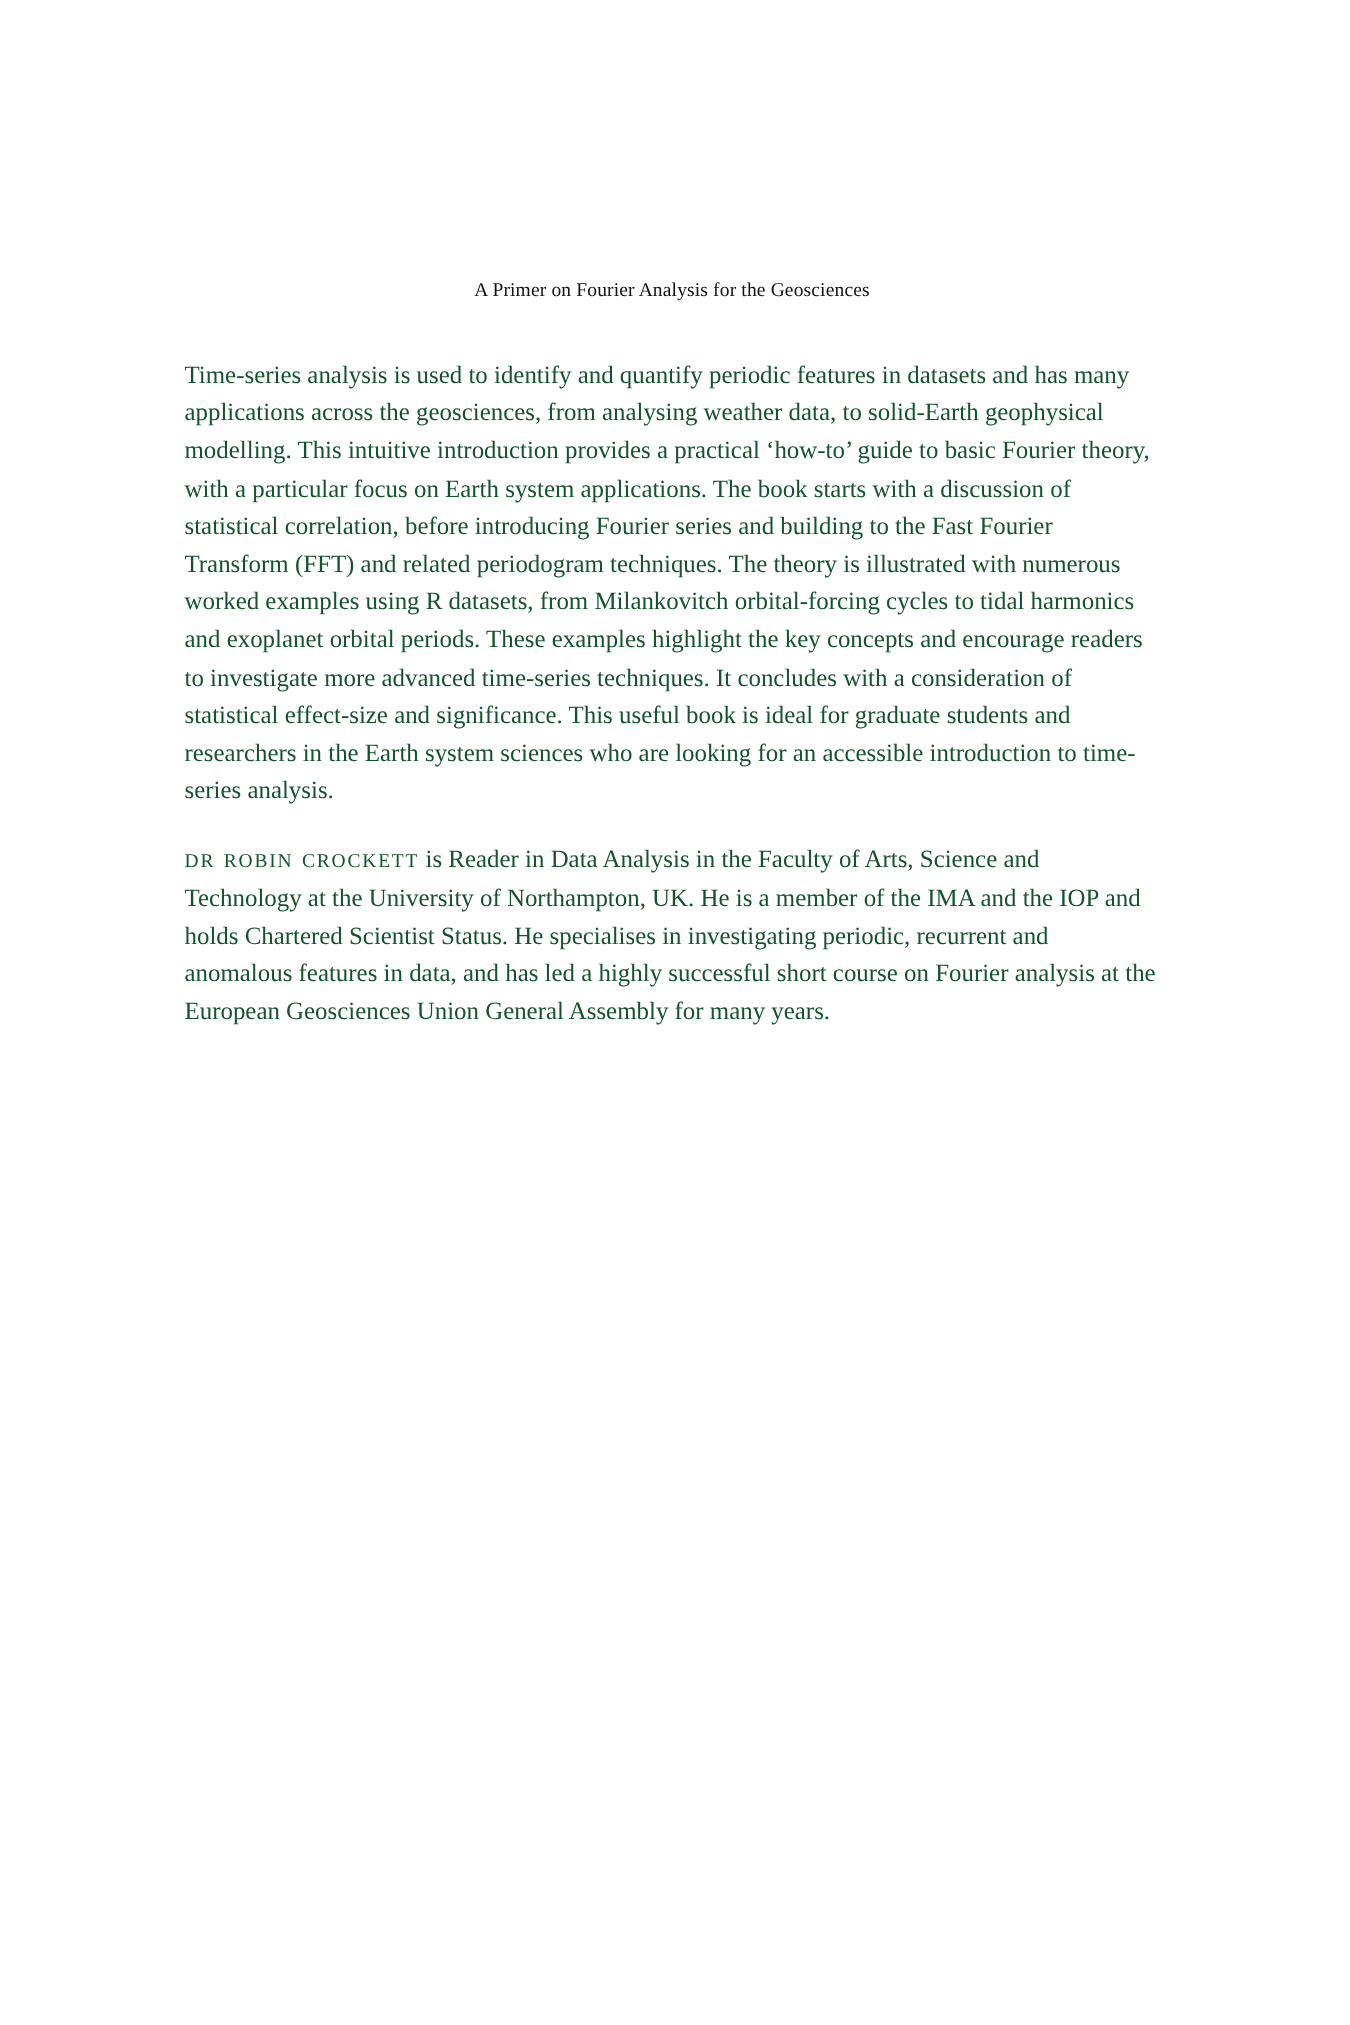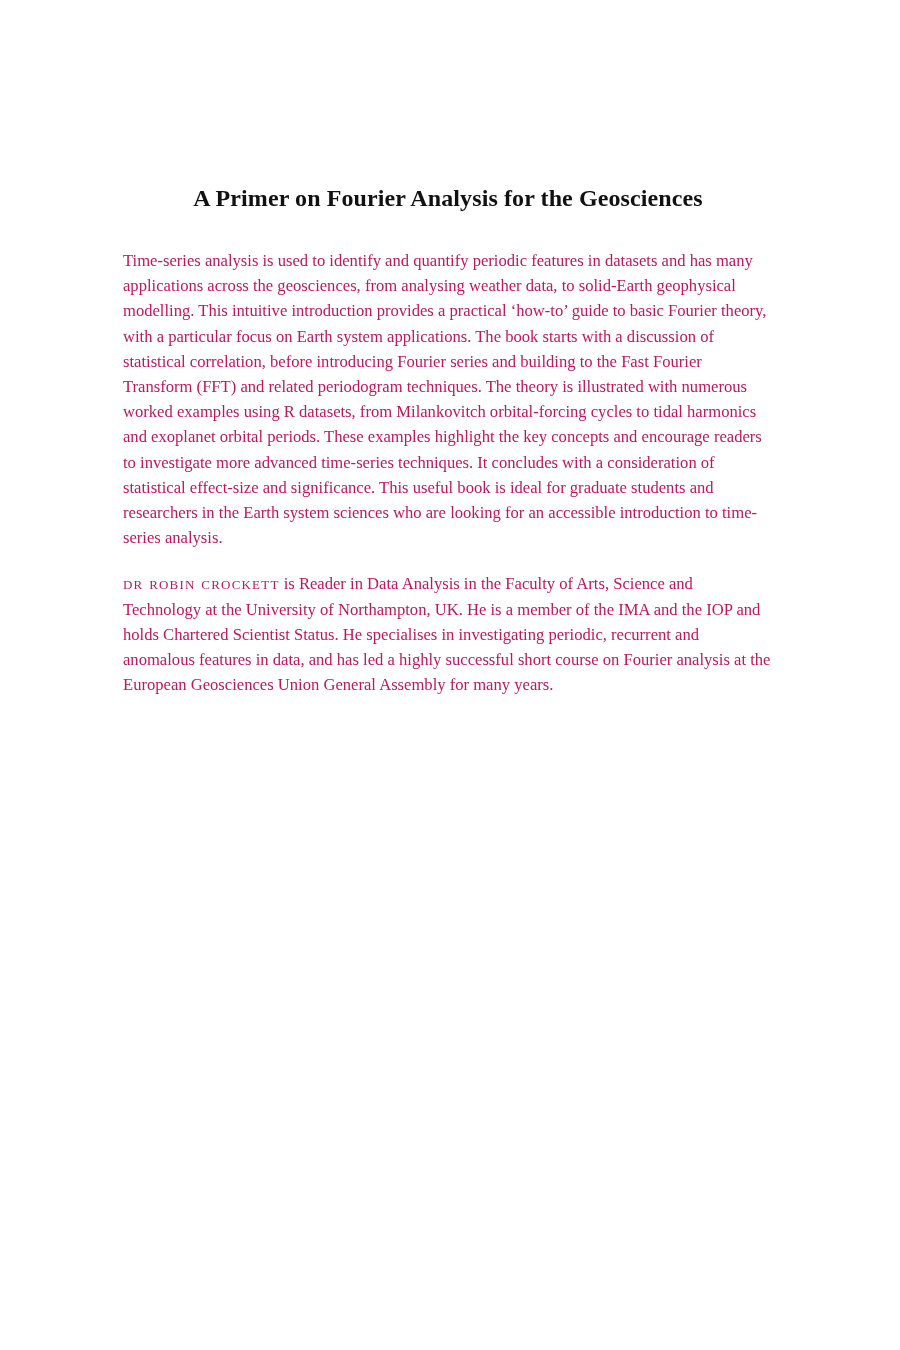--- a/index.html
+++ b/index.html
@@ -23,33 +23,33 @@
     height: 1350px;
     background: #ffffff;
   }
   .content {
     position: absolute;
     left: 123px;
     top: 185px;
     width: 650px;
   }
   .book-title {
-    font-size: 24px;
-    font-weight: bold;
+    font-size: 13px;
+    font-weight: normal;
     text-align: center;
     margin: 0 0 36px 0;
     letter-spacing: 0.1px;
     color: #111111;
   }
   p.blurb {
     font-size: 16.6px;
     line-height: 25.2px;
     text-align: left;
     margin: 0 0 21px 0;
-    color: #be185d;
+    color: #14532d;
   }
   .author-name {
     font-variant: small-caps;
     font-size: 18px;
     letter-spacing: 1.2px;
     text-transform: lowercase;
   }
 </style>
 </head>
 <body>

